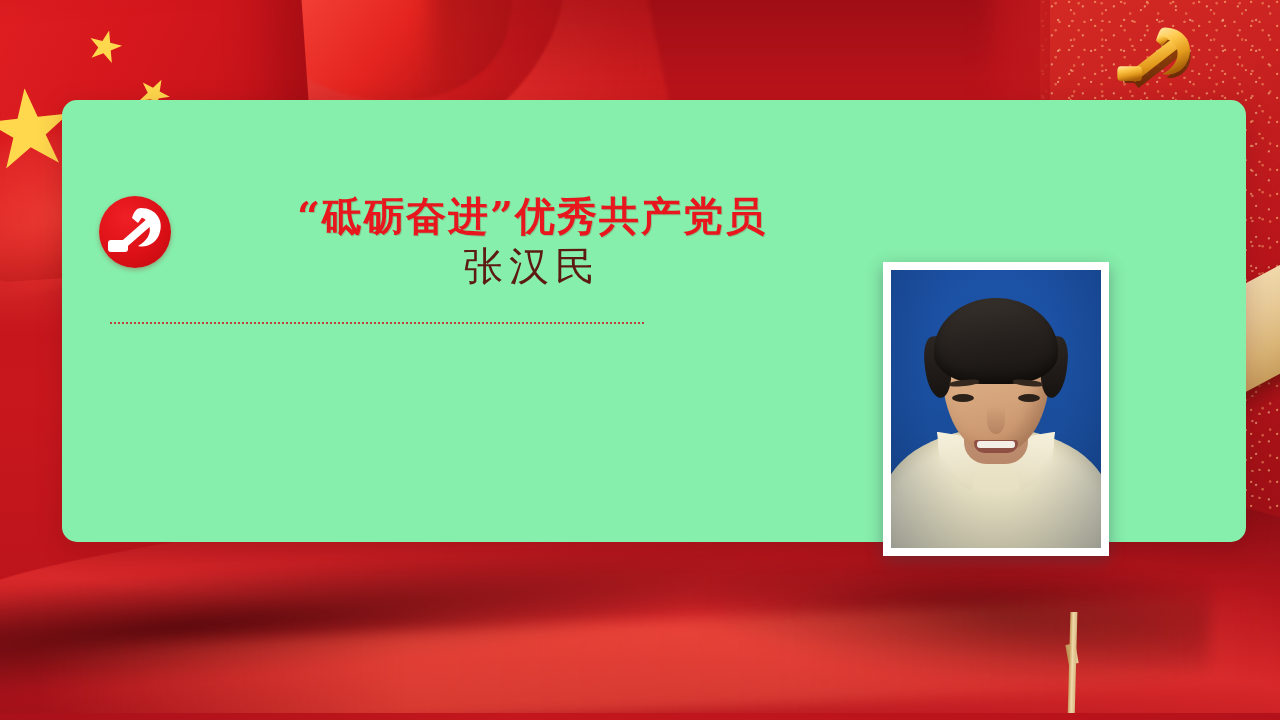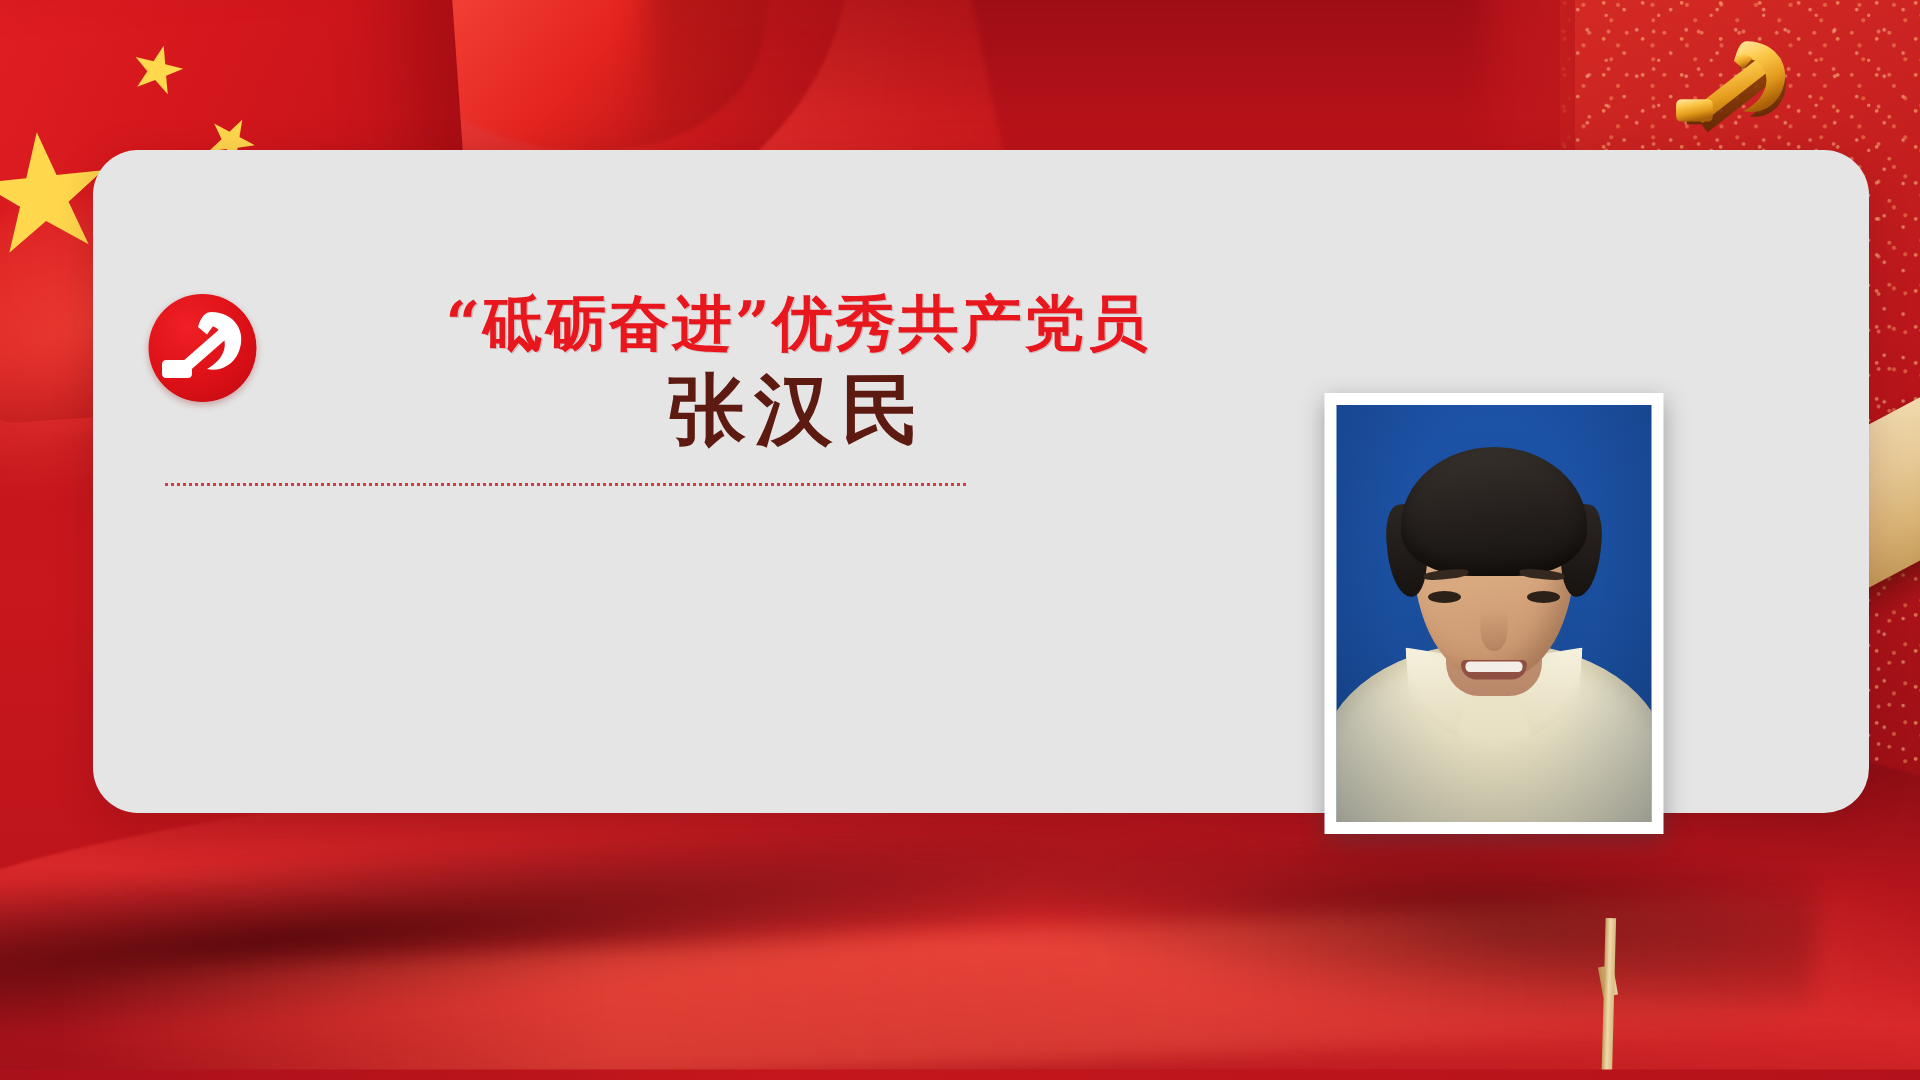--- a/index.html
+++ b/index.html
@@ -248,22 +248,22 @@
     height: 72px;
   }
 
   
   .card {
     position: absolute;
     left: 62px;
     top: 100px;
     width: 1184px;
     height: 442px;
-    background: #e5e5e5;
-    border-radius: 30px;
+    background: #86efac;
+    border-radius: 15px;
     box-shadow: 0 6px 26px rgba(90,8,12,0.22);
   }
 
   
   .badge {
     position: absolute;
     left: 37px;
     top: 96px;
     width: 72px;
     height: 72px;
@@ -284,22 +284,22 @@
     font-size: 40px;
     font-weight: bold;
     color: #e8161d;
     letter-spacing: 2px;
     line-height: 1.18;
     white-space: nowrap;
     text-shadow: 1px 1px 0 rgba(120,10,10,0.18);
   }
   .title-name {
     font-family: "DejaVu Serif", "Liberation Serif", serif;
-    font-size: 52px;
-    font-weight: bold;
+    font-size: 40px;
+    font-weight: normal;
     color: #5c1a10;
     letter-spacing: 6px;
     line-height: 1.18;
     margin-top: 4px;
     white-space: nowrap;
   }
 
   
   .divider {
     position: absolute;

